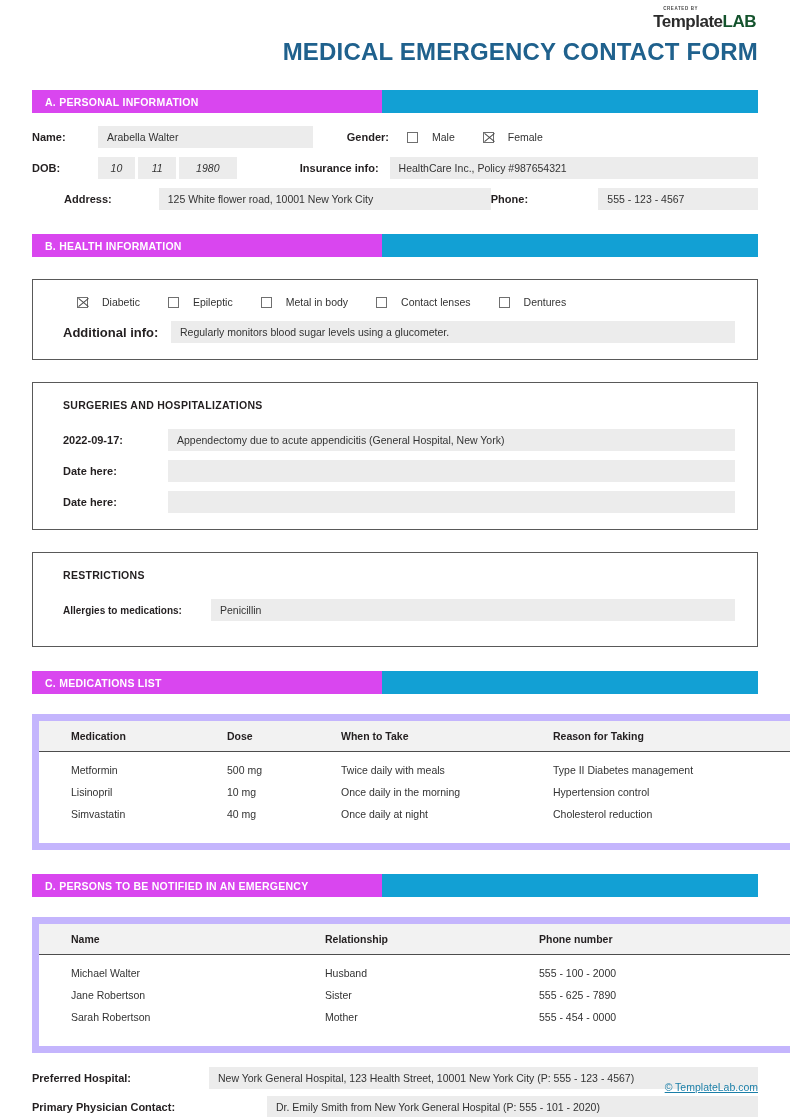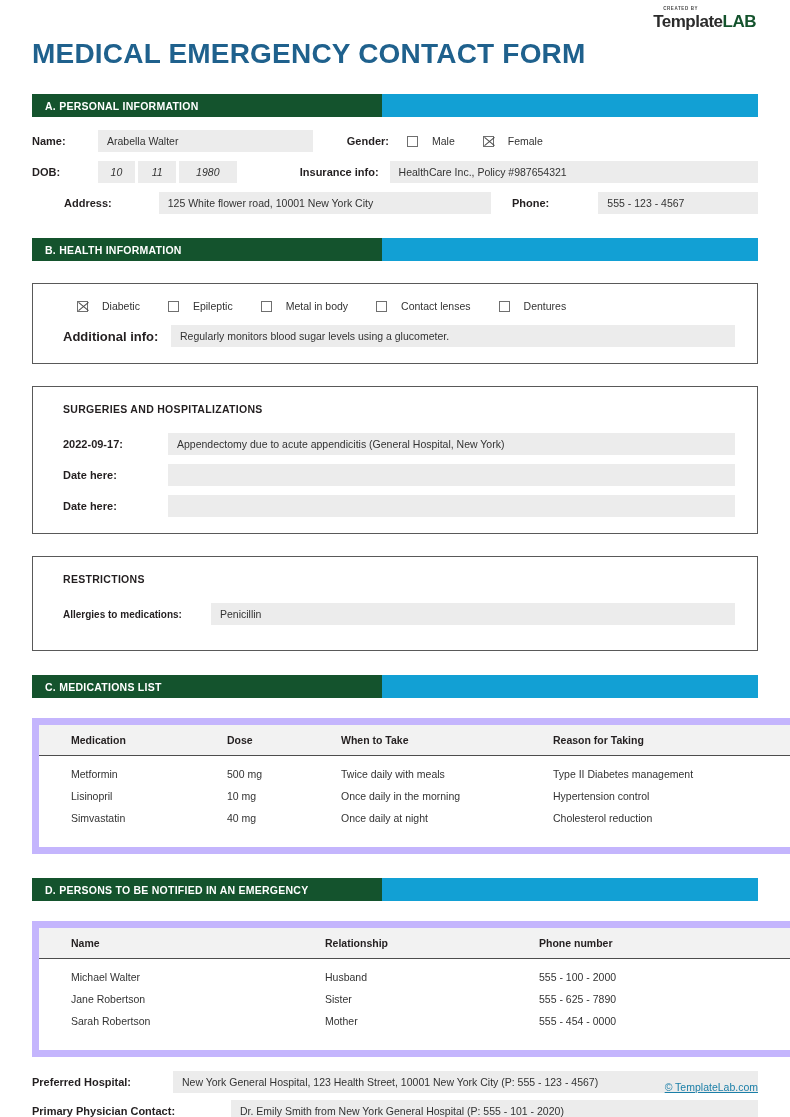--- a/index.html
+++ b/index.html
@@ -43,39 +43,39 @@
   .logo-main {
     font-size: 17px;
     font-weight: bold;
     letter-spacing: -0.5px;
   }
   .logo-template { color: #2b2b2b; }
   .logo-lab { color: #14532d; }
 
   
   .form-title {
-    text-align: left;
+    text-align: right;
     color: #1f618d;
-    font-size: 28px;
+    font-size: 24px;
     font-weight: bold;
     letter-spacing: 0.2px;
     padding-top: 38px;
     padding-bottom: 0;
     margin: 0;
   }
 
   
   .section-bar {
     display: flex;
     height: 23px;
     margin-top: 24px;
     width: 726px;
   }
   .section-bar .dark {
-    background: #14532d;
+    background: #d946ef;
     width: 350px;
     display: flex;
     align-items: center;
     padding-left: 13px;
     box-sizing: border-box;
     color: #ffffff;
     font-size: 10.5px;
     font-weight: bold;
     letter-spacing: 0.25px;
     white-space: nowrap;
@@ -162,21 +162,21 @@
     font-size: 10.5px;
     color: #333333;
     font-style: italic;
   }
   .dob-box.year { width: 58px; }
   .ins-lbl { width: 140px; text-align: right; padding-right: 11px; }
   .ins-fld { width: 371px; }
 
   .addr-lbl { width: 100px; margin-left: 32px; }
   .addr-fld { width: 350px; }
-  .phone-lbl { width: 84px; text-align: center; padding-right: 28px; }
+  .phone-lbl { width: 84px; text-align: left; padding-right: 28px; }
   .phone-fld { width: 168px; }
 
   
   .panel {
     border: 1px solid #595959;
     box-sizing: border-box;
     width: 726px;
     margin-top: 22px;
     background: #ffffff;
     padding: 16px 22px 16px 30px;
@@ -248,21 +248,21 @@
   
   .bottom { margin-top: 14px; }
   .bot-row {
     display: flex;
     align-items: center;
     margin-bottom: 7px;
     width: 726px;
   }
   .bot-lbl-1 { width: 141px; font-size: 11px; font-weight: bold; }
   .bot-lbl-2 { width: 199px; font-size: 11px; font-weight: bold; }
-  .bot-fld { flex: 1; }
+  .bot-fld { flex: 1; margin-left: 36px; }
 
   .footer-link {
     position: absolute;
     right: 32px;
     bottom: 24px;
     font-size: 10.5px;
     color: #1b7fa8;
     text-decoration: underline;
     cursor: pointer;
   }

